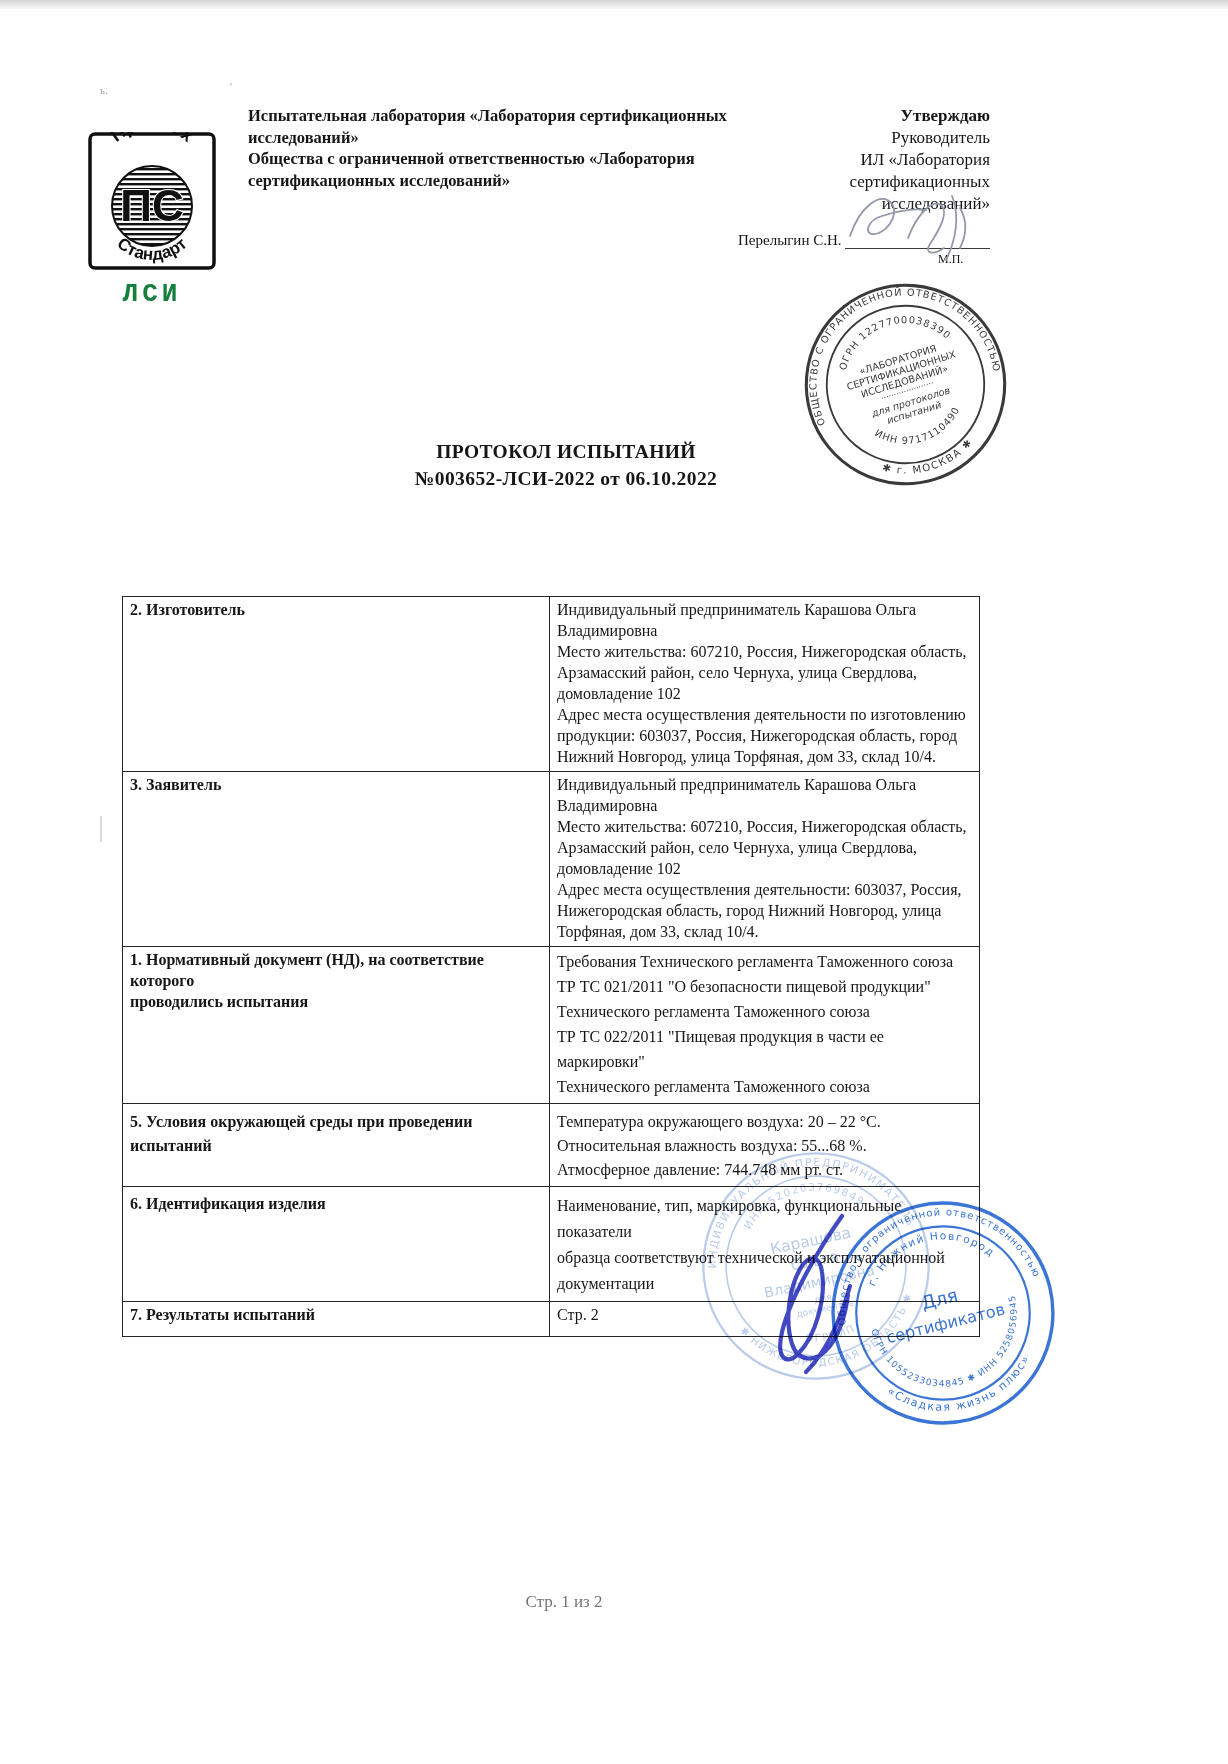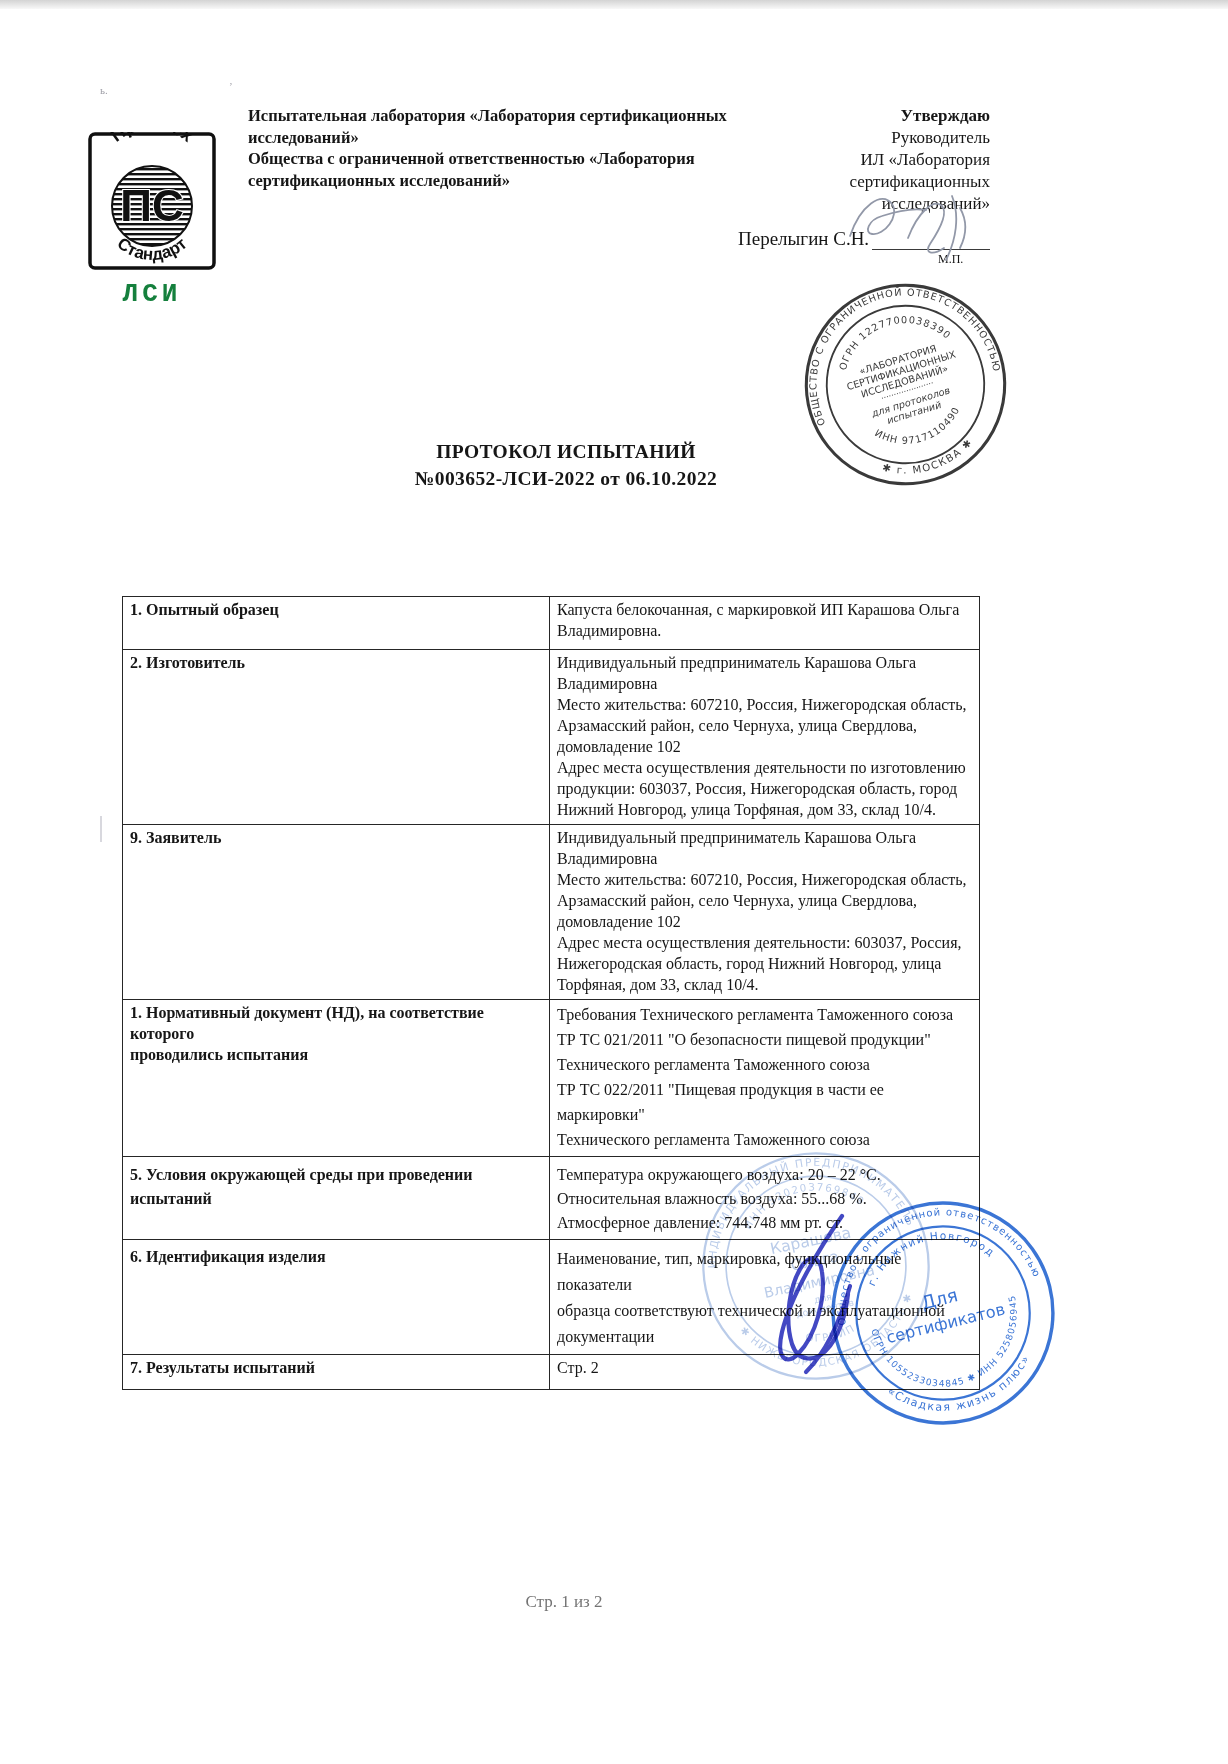--- a/index.html
+++ b/index.html
@@ -20,21 +20,21 @@
   .logo-box{width:128px;height:138px;margin:0 auto;}
   .logo-caption{margin-top:5px;font-family:Liberation Mono, monospace;
     font-weight:bold;font-size:26px;letter-spacing:4px;color:#15803d;}
 
   
   .lab-info{position:absolute;left:248px;top:105px;width:505px;font-size:16.5px;line-height:21.5px;}
   .lab-info .b{font-weight:bold;}
   .approval{position:absolute;left:738px;top:105px;width:252px;text-align:right;
     font-size:17px;line-height:22px;}
   .approval .b{font-weight:bold;}
-  .signer-row{position:absolute;left:738px;top:228px;width:252px;display:flex;align-items:flex-end;font-size:19px;}
+  .signer-row{position:absolute;left:738px;top:228px;width:252px;display:flex;align-items:flex-end;font-size:15px;}
   .sig-line{flex:1;border-bottom:1.6px solid #3a3a3a;margin-left:3px;height:20px;}
   .mp{position:absolute;left:938px;top:252px;width:52px;font-size:12px;}
   .sig-top{position:absolute;left:842px;top:178px;z-index:5;}
 
   
   .black-stamp{position:absolute;left:793px;top:272px;width:225px;height:225px;
     transform:rotate(-17deg);opacity:.93;mix-blend-mode:multiply;}
   .black-stamp text{font-family:"DejaVu Sans","Liberation Sans",sans-serif;fill:#2b2b2b;}
 
   
@@ -162,38 +162,33 @@
     <text x="110" y="142" text-anchor="middle" font-size="9.5" font-style="italic">испытаний</text>
   </svg>
 
   <div class="doc-title">
     <div>ПРОТОКОЛ ИСПЫТАНИЙ</div>
     <div>№003652-ЛСИ-2022 от 06.10.2022</div>
   </div>
 
   <table class="protocol-table">
     <tbody>
-      <tr class="r1">
-        <td class="lab pre">1. Опытный образец</td>
-        <td class="val pre">Капуста белокочанная, с маркировкой ИП Карашова Ольга
-Владимировна.</td>
-      </tr>
       <tr class="r2">
         <td class="lab pre">2. Изготовитель</td>
         <td class="val pre">Индивидуальный предприниматель Карашова Ольга
 Владимировна
 Место жительства: 607210, Россия, Нижегородская область,
 Арзамасский район, село Чернуха, улица Свердлова,
 домовладение 102
 Адрес места осуществления деятельности по изготовлению
 продукции: 603037, Россия, Нижегородская область, город
 Нижний Новгород, улица Торфяная, дом 33, склад 10/4.</td>
       </tr>
       <tr class="r3">
-        <td class="lab pre">9. Заявитель</td>
+        <td class="lab pre">3. Заявитель</td>
         <td class="val pre">Индивидуальный предприниматель Карашова Ольга
 Владимировна
 Место жительства: 607210, Россия, Нижегородская область,
 Арзамасский район, село Чернуха, улица Свердлова,
 домовладение 102
 Адрес места осуществления деятельности: 603037, Россия,
 Нижегородская область, город Нижний Новгород, улица
 Торфяная, дом 33, склад 10/4.</td>
       </tr>
       <tr class="r4">

